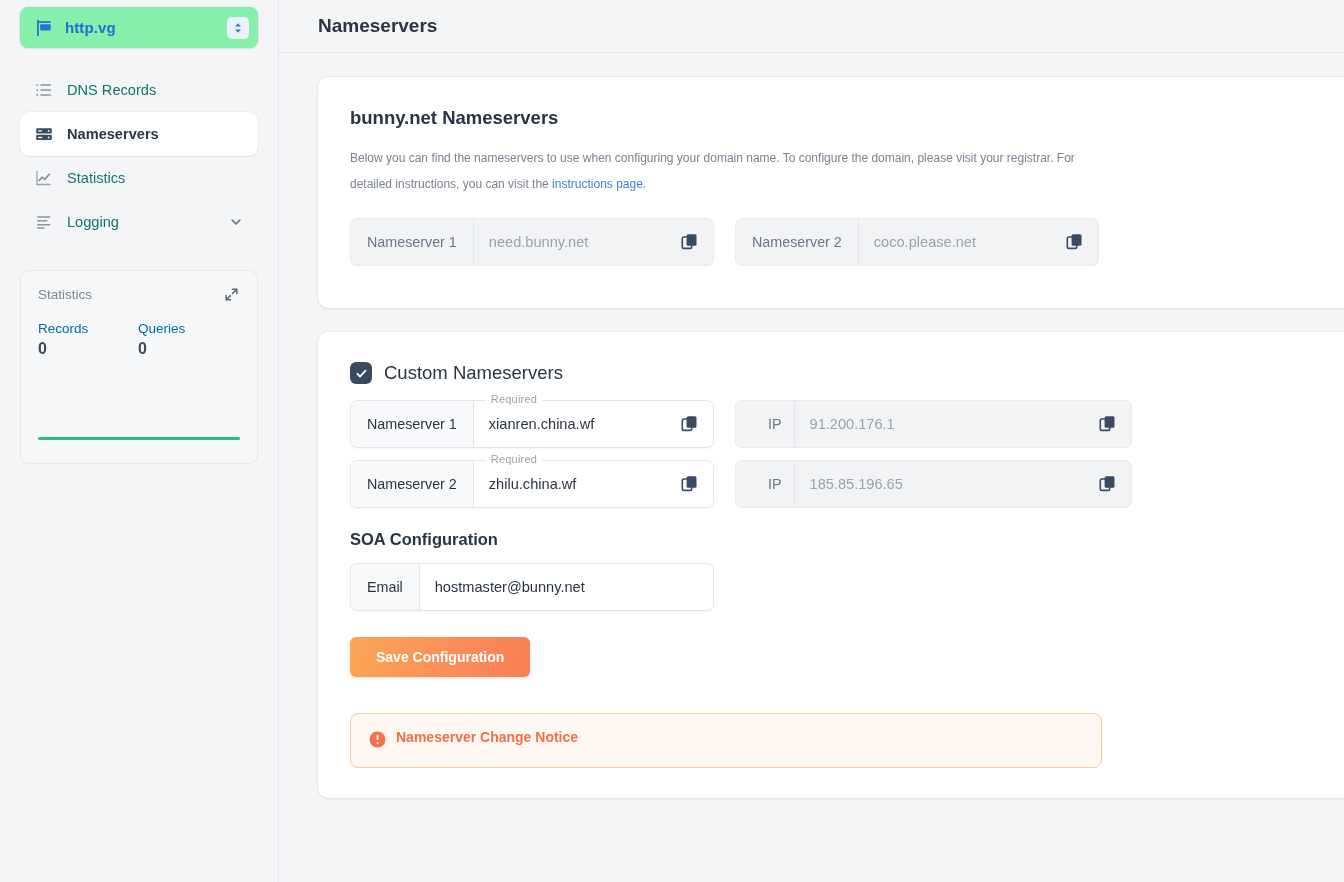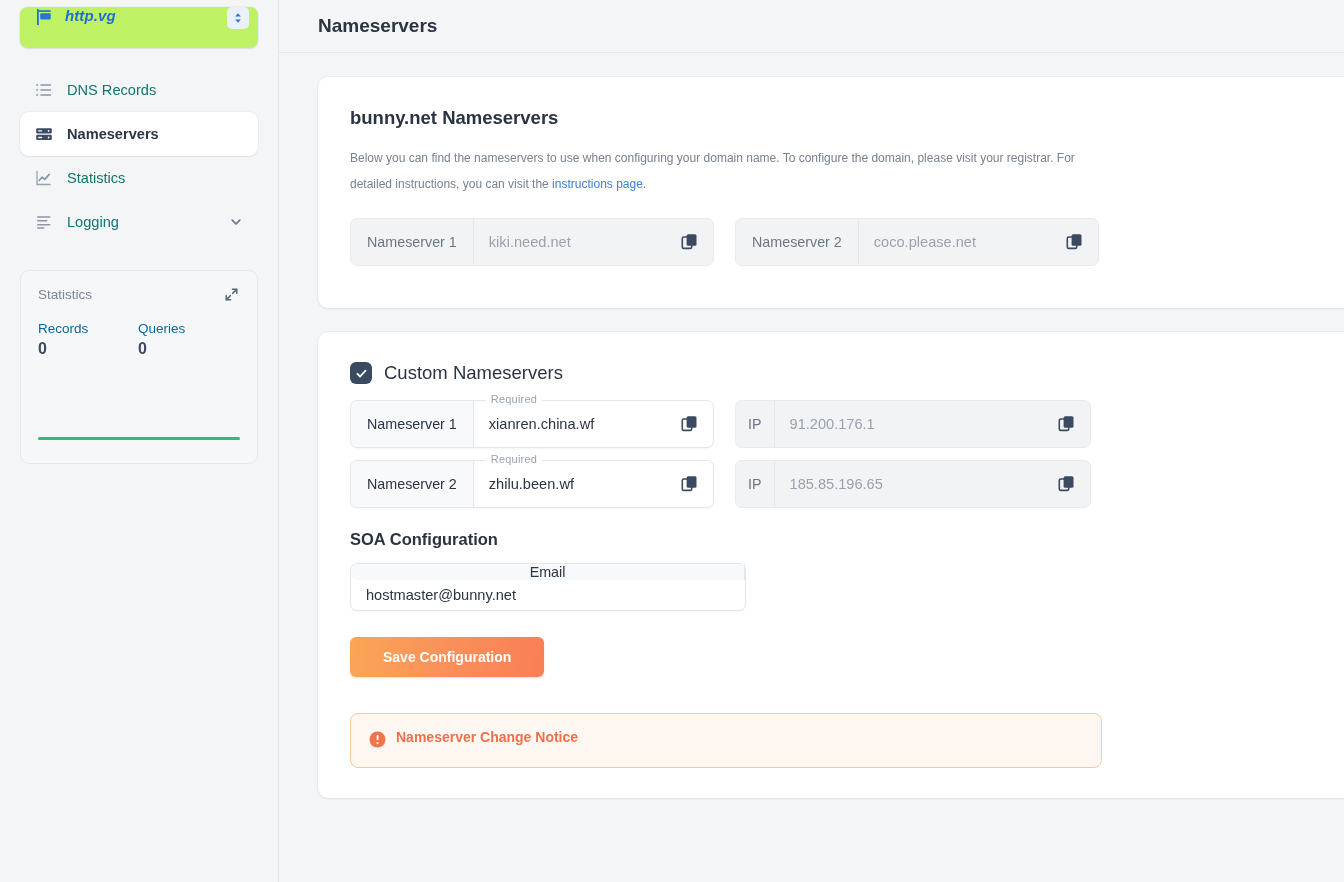--- a/index.html
+++ b/index.html
@@ -16,27 +16,26 @@
   .sidebar {
     width: 279px; min-width: 279px; height: 882px;
     background: #f4f5f7;
     border-right: 1px solid #e4e6ea;
     padding: 0 20px;
     position: relative;
   }
   .domain-select {
     margin-top: 7px;
     height: 41px;
-    background: #bef264;
+    background: #86efac;
     border-radius: 8px;
     box-shadow: 0 1px 2px rgba(16,24,40,.07), 0 0 0 1px rgba(16,24,40,.04);
-    display: flex; 
+    display: flex; align-items: center;
     padding: 0 9px 0 14px;
     cursor: pointer;
-    font-style: italic;
   }
   .domain-icon { width: 20px; height: 20px; margin-right: 11px; display:flex; align-items:center; justify-content:center; }
   .domain-name {
     font-size: 15px; font-weight: bold; color: #1f6fd0; flex: 1;
     letter-spacing: .1px;
   }
   .domain-caret {
     width: 22px; height: 22px; border-radius: 5px; background: #eaf1fb;
     display: flex; align-items: center; justify-content: center;
   }
@@ -135,40 +134,40 @@
     background: #ffffff; padding: 0 5px;
     font-size: 11px; color: #9aa2ae; letter-spacing: .2px;
   }
 
   .bunny-row .field { width: 364px; }
   .bunny-row .field-prefix { min-width: 121px; }
   .bunny-row .field:first-child { margin-right: 0; }
 
   .cns-row .field.editable { width: 364px; }
   .cns-row .field.editable .field-prefix { min-width: 121px; }
-  .cns-row .field.readonly { width: 356px; }
+  .cns-row .field.readonly { width: 397px; padding-left: 20px; }
   .cns-row .field.readonly .field-prefix { min-width: 36px; padding: 0 12px; }
 
   
   .check-title { display: flex; align-items: center; margin-bottom: 16px; }
   .checkbox {
     width: 22px; height: 22px; border-radius: 6px; background: #3b4a61;
     display: flex; align-items: center; justify-content: center;
     margin-right: 12px; cursor: pointer; flex-shrink: 0;
   }
   .check-title h2 { font-size: 18.5px; color: #2b3443; font-weight: normal; }
 
   .soa-title { font-size: 16.5px; color: #2b3443; margin: 22px 0 14px 0; }
-  .email-field { width: 396px; flex-direction: column; }
+  .email-field { width: 364px; }
   .email-field .field-prefix { min-width: 61px; }
 
   .save-btn {
     margin-top: 26px;
     display: inline-flex; align-items: center; justify-content: center;
-    height: 40px; padding: 0 33px;
+    height: 40px; padding: 0 26px;
     border: none; border-radius: 6px;
     background: linear-gradient(100deg, #fba656 0%, #fa8e5a 55%, #f97f55 100%);
     color: #ffffff; font-size: 14px; font-weight: bold;
     cursor: pointer;
     font-family: "Liberation Sans", sans-serif;
     box-shadow: 0 1px 2px rgba(249,127,85,.3);
     text-align: right;
   }
 
   .notice {
@@ -305,21 +304,21 @@
 
       <section class="card">
         <h2 class="card-title">bunny.net Nameservers</h2>
         <p class="card-desc"><span>Below you can find the nameservers to use when configuring your domain name. To configure the domain, please visit your registrar. For detailed instructions, you can visit the </span><a class="link" href="#">instructions page</a><span>.</span></p>
 
         <div class="field-row bunny-row">
 
           <div class="field readonly">
             <div class="field-prefix">Nameserver 1</div>
             <div class="field-body">
-              <span class="field-val">kiki.need.net</span>
+              <span class="field-val">need.bunny.net</span>
               <span class="copy-btn">
                 <svg width="17" height="17" viewBox="0 0 17 17" fill="none">
                   <rect x="1.3" y="4" width="9.4" height="11.4" rx="1.5" stroke="#3b4a61" stroke-width="1.6" fill="none"></rect>
                   <rect x="5.6" y="1.3" width="9.9" height="11.4" rx="1.5" fill="#3b4a61"></rect>
                 </svg>
               </span>
             </div>
           </div>
 
           <div class="field readonly">
@@ -378,21 +377,21 @@
             </div>
           </div>
         </div>
 
         
         <div class="field-row cns-row">
           <div class="field editable">
             <div class="field-prefix">Nameserver 2</div>
             <div class="field-body">
               <span class="float-label">Required</span>
-              <span class="field-val">zhilu.been.wf</span>
+              <span class="field-val">zhilu.china.wf</span>
               <span class="copy-btn">
                 <svg width="17" height="17" viewBox="0 0 17 17" fill="none">
                   <rect x="1.3" y="4" width="9.4" height="11.4" rx="1.5" stroke="#3b4a61" stroke-width="1.6" fill="none"></rect>
                   <rect x="5.6" y="1.3" width="9.9" height="11.4" rx="1.5" fill="#3b4a61"></rect>
                 </svg>
               </span>
             </div>
           </div>
           <div class="field readonly">
             <div class="field-prefix">IP</div>

